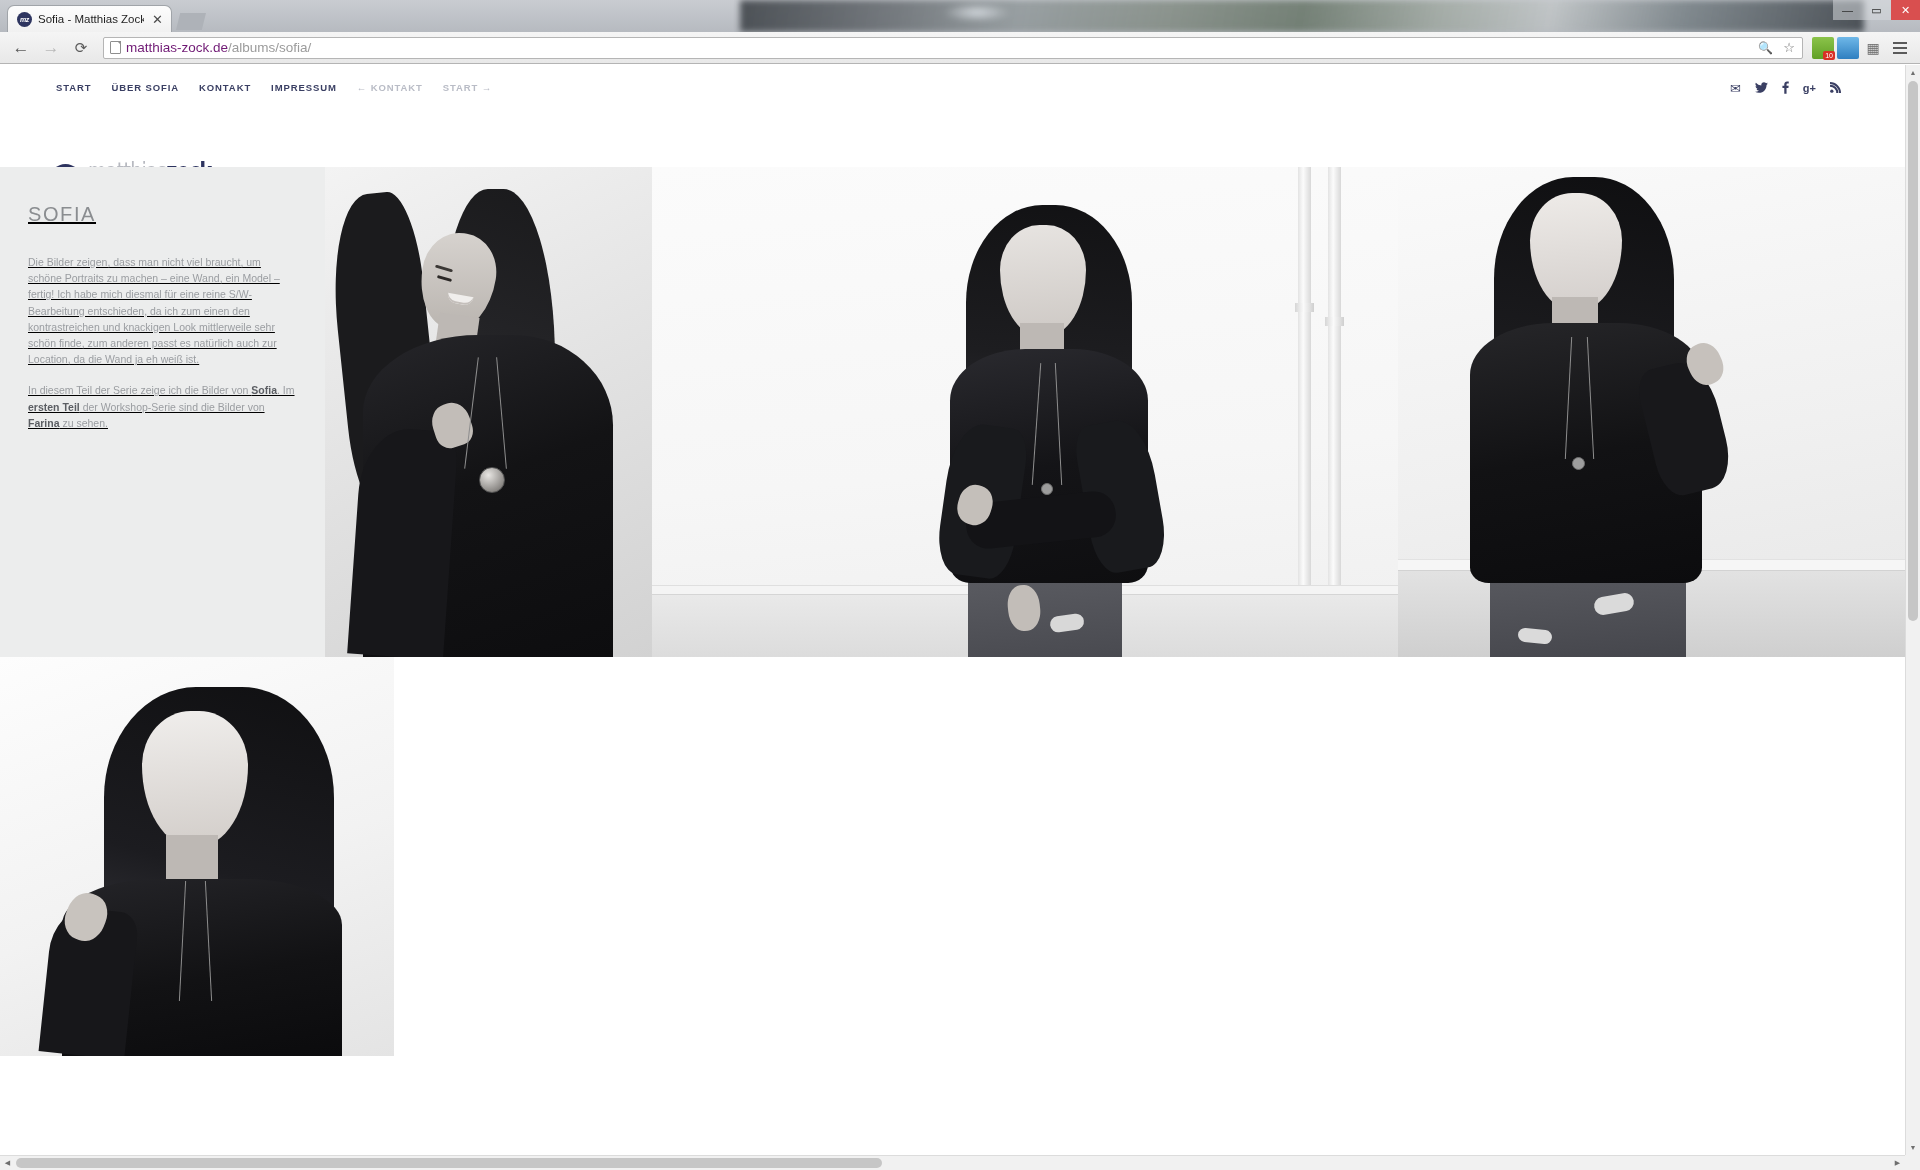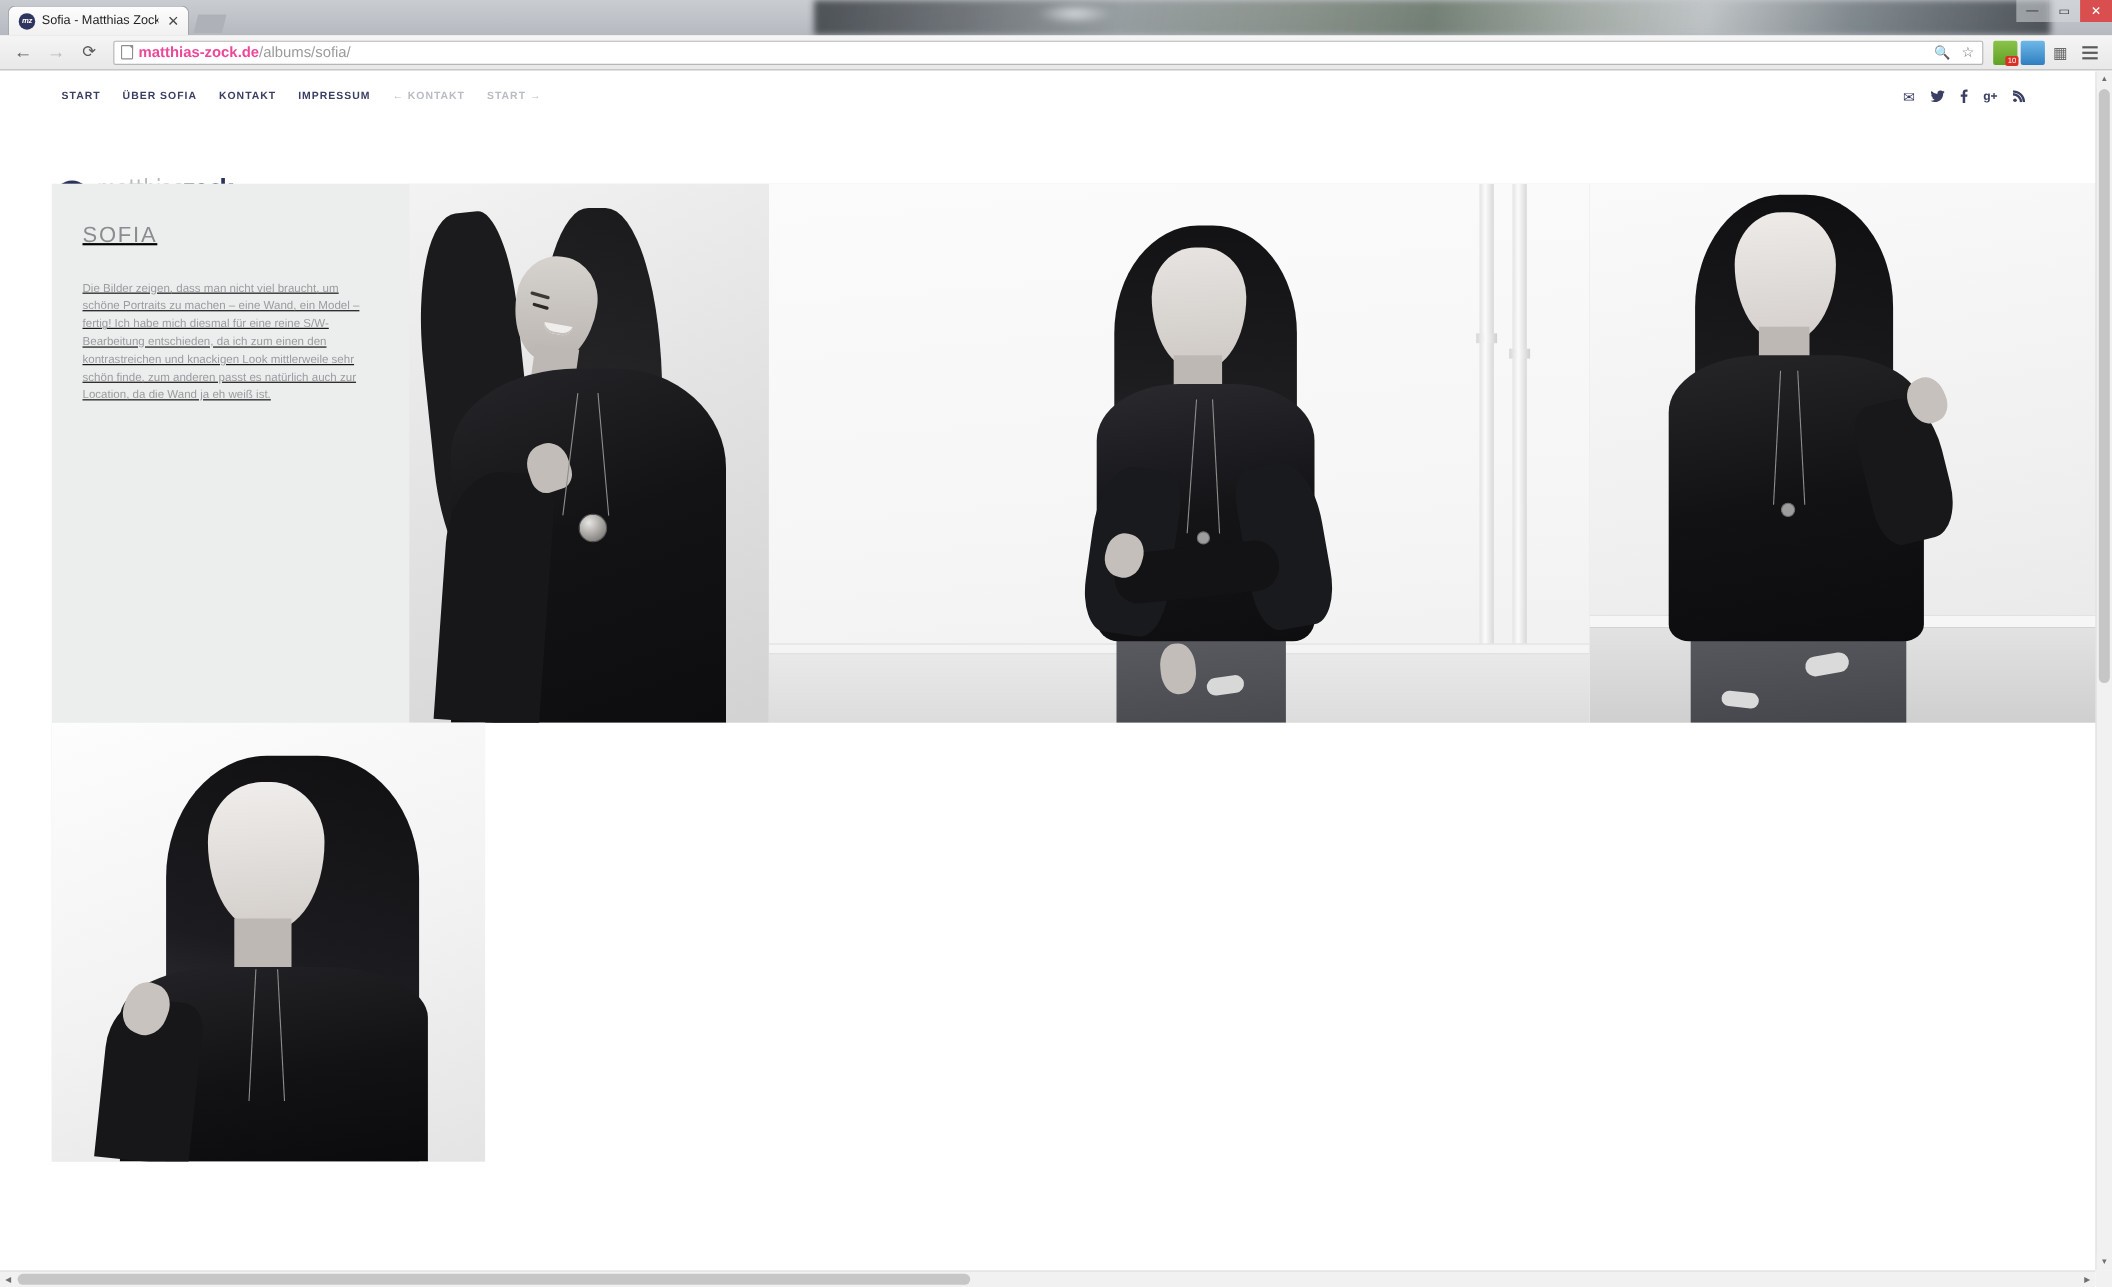--- a/index.html
+++ b/index.html
@@ -109,21 +109,21 @@
     width: 11px; height: 13px; flex: 0 0 auto;
     border: 1px solid #8e8e8e; border-radius: 1px;
     background: #fff; position: relative;
   }
   .page-icon::before{
     content:""; position:absolute; right:-1px; top:-1px;
     border-width: 0 4px 4px 0; border-style: solid;
     border-color: transparent #8e8e8e transparent transparent;
   }
   .url { font-size: 13.5px; color: #9b9b9b; white-space: nowrap; flex: 1 1 auto; }
-  .url b { color: #ec4899; font-weight: bold; }
+  .url b { color: #701a75; font-weight: normal; }
   .omni-icon {
     flex: 0 0 auto; width: 18px; height: 18px;
     display:flex; align-items:center; justify-content:center;
     font-size: 12px; color: #707070; cursor: pointer;
   }
   .omni-icon.star { color: #6f6f6f; font-size: 13px; }
 
   .ext-icons { display:flex; align-items:center; gap:3px; margin-left: 5px; }
   .ext {
     width: 22px; height: 22px; border-radius: 2px;
@@ -196,21 +196,21 @@
                transform: scaleX(.88); transform-origin: left center; white-space: nowrap; }
   .logo-name .l1 { color: #b7b9c0; }
   .logo-name .l2 { color: #2c325e; font-weight: bold; }
   .logo-sub {
     font-size: 7px; letter-spacing: 3.1px; color: #9b9da6;
     border-top: 1px solid #d4d6dc; border-bottom: 1px solid #d4d6dc;
     margin-top: 2px; padding: 1px 0 1px 1px; text-align: center; width: 122px;
   }
 
   
-  .content { position: relative; margin-left: 47px; }
+  .content { position: relative; }
 
   .row1 { display: flex; height: 490px; width: 1905px; }
 
   .intro {
     width: 325px; flex: 0 0 325px;
     background: #eceded;
     padding: 36px 30px 0 28px;
   }
   .intro h1 {
     font-size: 20px; font-weight: normal; color: #8a8d90;
@@ -482,20 +482,21 @@
         </div>
       </div>
 
       <div class="content">
 
         <div class="row1">
 
           <aside class="intro">
             <h1>SOFIA</h1>
             <p><span>Die Bilder zeigen, dass man nicht viel braucht, um schöne Portraits zu machen – eine Wand, ein Model – fertig! Ich habe mich diesmal für eine reine S/W-Bearbeitung entschieden, da ich zum einen den kontrastreichen und knackigen Look mittlerweile sehr schön finde, zum anderen passt es natürlich auch zur Location, da die Wand ja eh weiß ist.</span></p>
+            <p><span>In diesem Teil der Serie zeige ich die Bilder von </span><b>Sofia</b><span>. Im </span><b>ersten Teil</b><span> der Workshop-Serie sind die Bilder von </span><b>Farina</b><span> zu sehen.</span></p>
           </aside>
 
           <div class="photo p1">
             <div class="bg-wall"></div>
             <div class="hair left"></div>
             <div class="hair right"></div>
             <div class="face"></div>
             <div class="brow" style="left:110px;top:100px;width:18px;transform:rotate(16deg)"></div>
             <div class="eye" style="left:112px;top:110px;width:15px;transform:rotate(16deg)"></div>
             <div class="mouth"></div>

